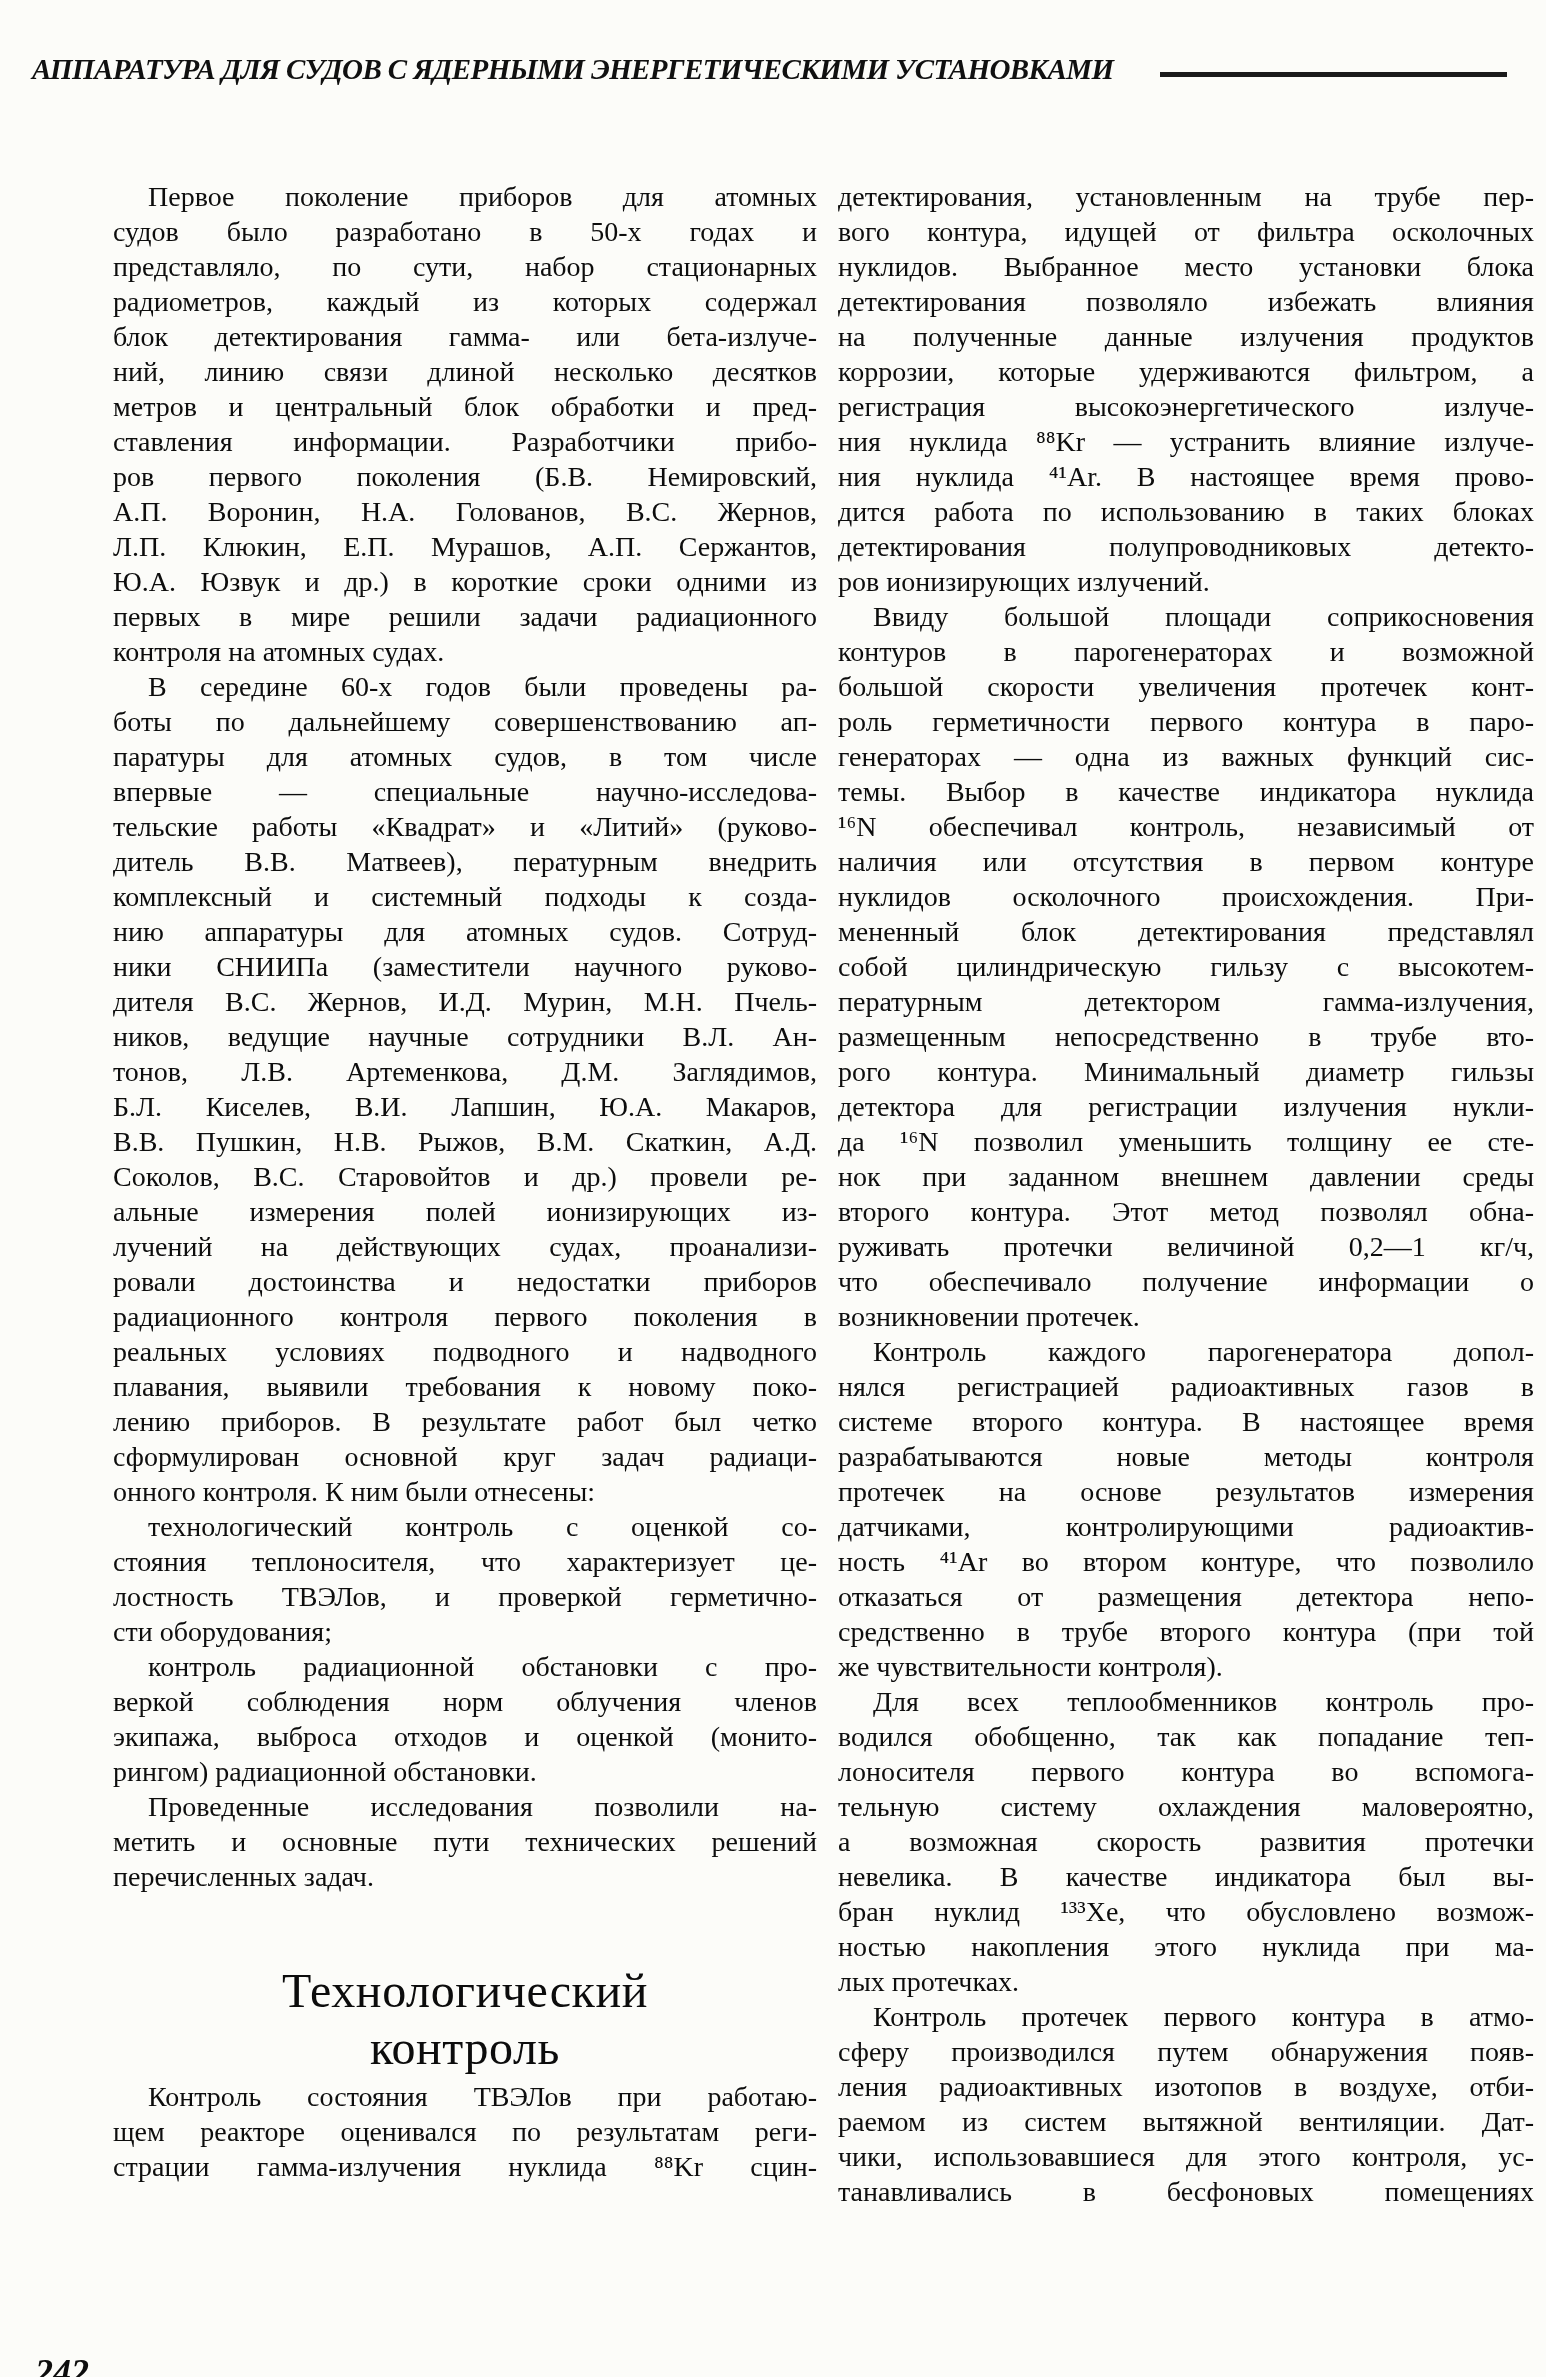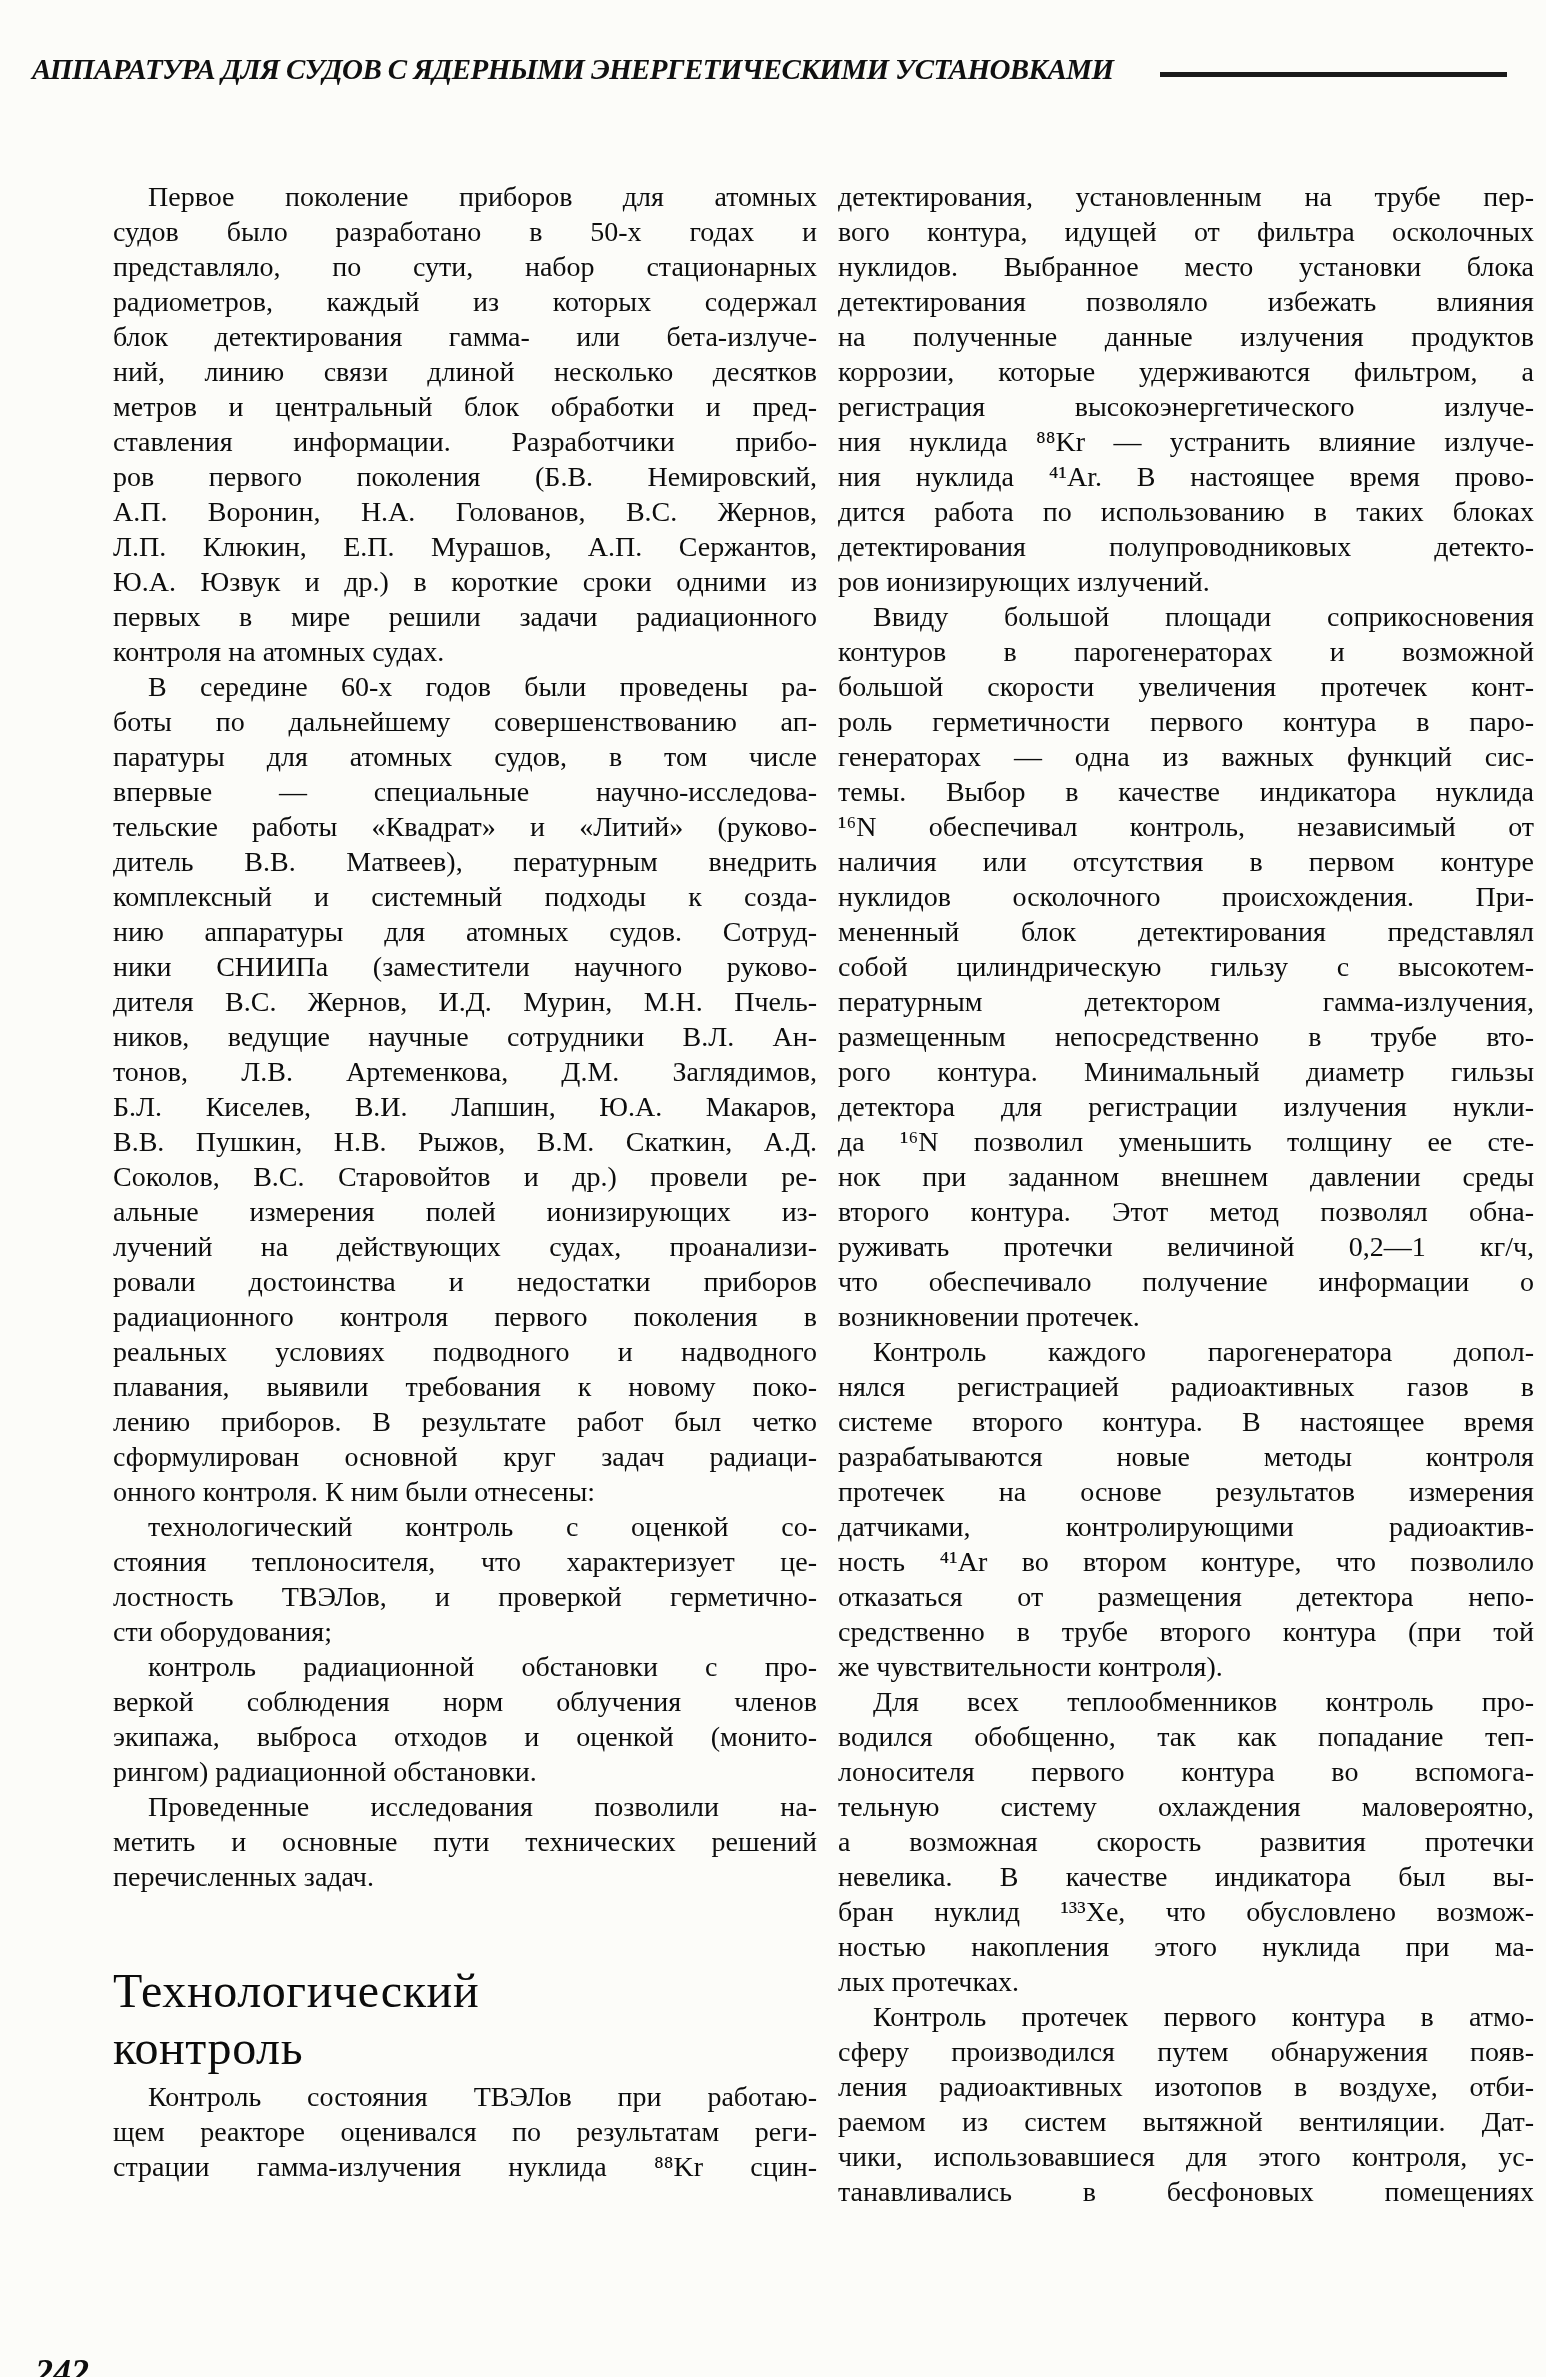--- a/index.html
+++ b/index.html
@@ -29,21 +29,21 @@
   .line {
     height:35px; line-height:35px;
     text-align:justify; text-align-last:justify;
     overflow:hidden; white-space:nowrap;
   }
   .line.last   { text-align-last:left; }
   .line.indent { text-indent:35px; }
   .heading { margin-top:68px; margin-bottom:2.6px; }
   .heading-line {
     font-size:48px; line-height:57px;
-    text-align:left; letter-spacing:0.6px;
+    text-align:center; letter-spacing:0.6px;
     color:#0c0c0c;
   }
   .page-number {
     position:absolute; left:35px; top:2307px;
     font-size:36px; font-weight:bold; font-style:italic;margin-top:44px;
   }
 </style>
 </head>
 <body>
 

